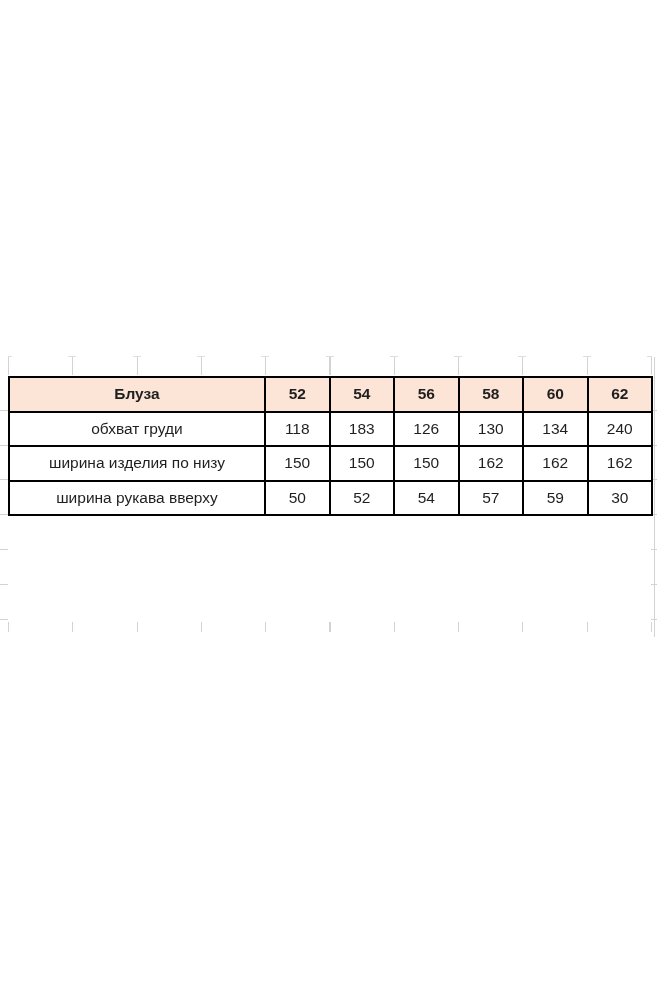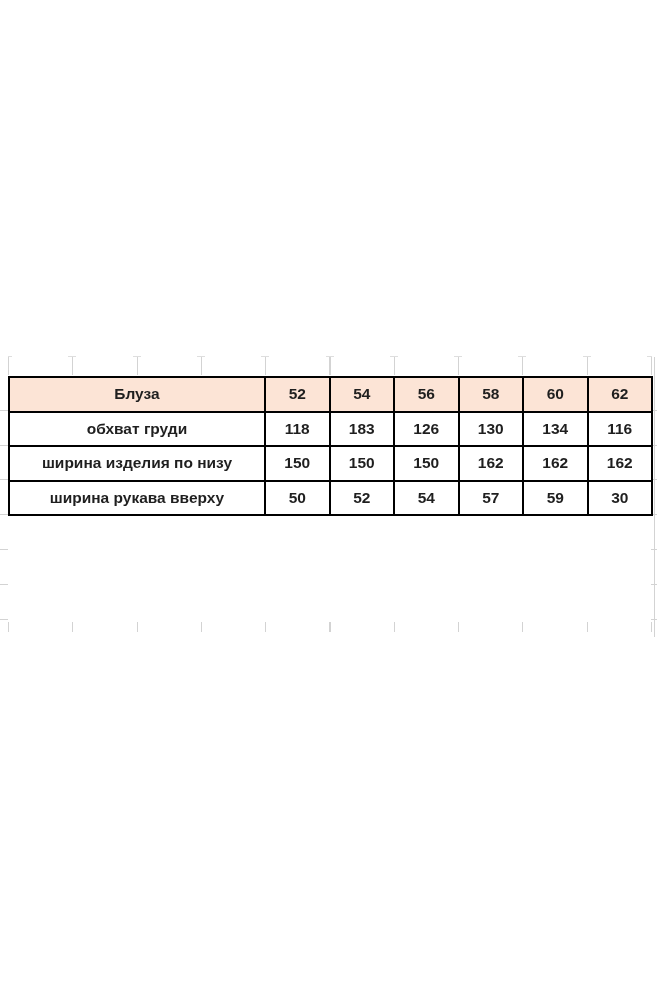--- a/index.html
+++ b/index.html
@@ -79,21 +79,21 @@
     table-layout: fixed;
     color: var(--text-color);
   }
   .size-table td, .size-table th {
     border: 2px solid var(--border-color);
     text-align: center;
     vertical-align: middle;
     height: 32.6px;
     padding: 0 2px;
     font-size: 15.5px;
-    font-weight: 700;
+    font-weight: 400;
     overflow: hidden;
     white-space: nowrap;
   }
   .size-table col.label-col { width: 256px; }
   .size-table col.data-col  { width: 64.5px; }
   .size-table tr.header-row th {
     background: var(--header-fill);
     font-weight: 700;
   }
 </style>
@@ -129,21 +129,21 @@
           <th>60</th>
           <th>62</th>
         </tr>
         <tr>
           <td>обхват груди</td>
           <td>118</td>
           <td>183</td>
           <td>126</td>
           <td>130</td>
           <td>134</td>
-          <td>116</td>
+          <td>240</td>
         </tr>
         <tr>
           <td>ширина изделия по низу</td>
           <td>150</td>
           <td>150</td>
           <td>150</td>
           <td>162</td>
           <td>162</td>
           <td>162</td>
         </tr>

